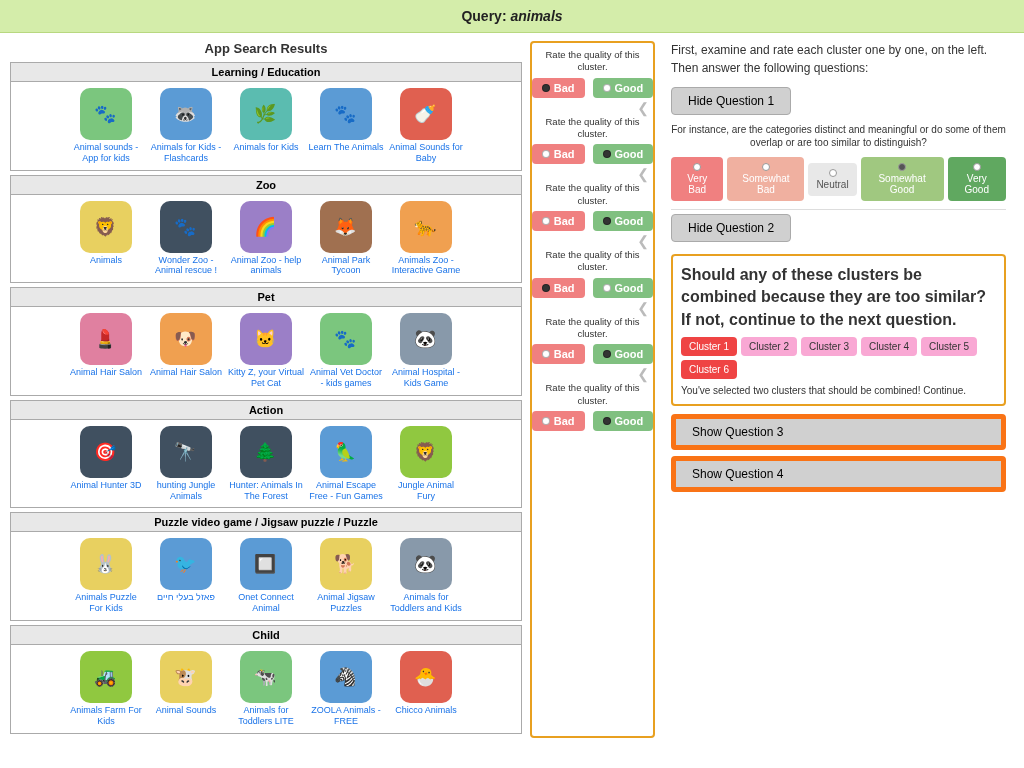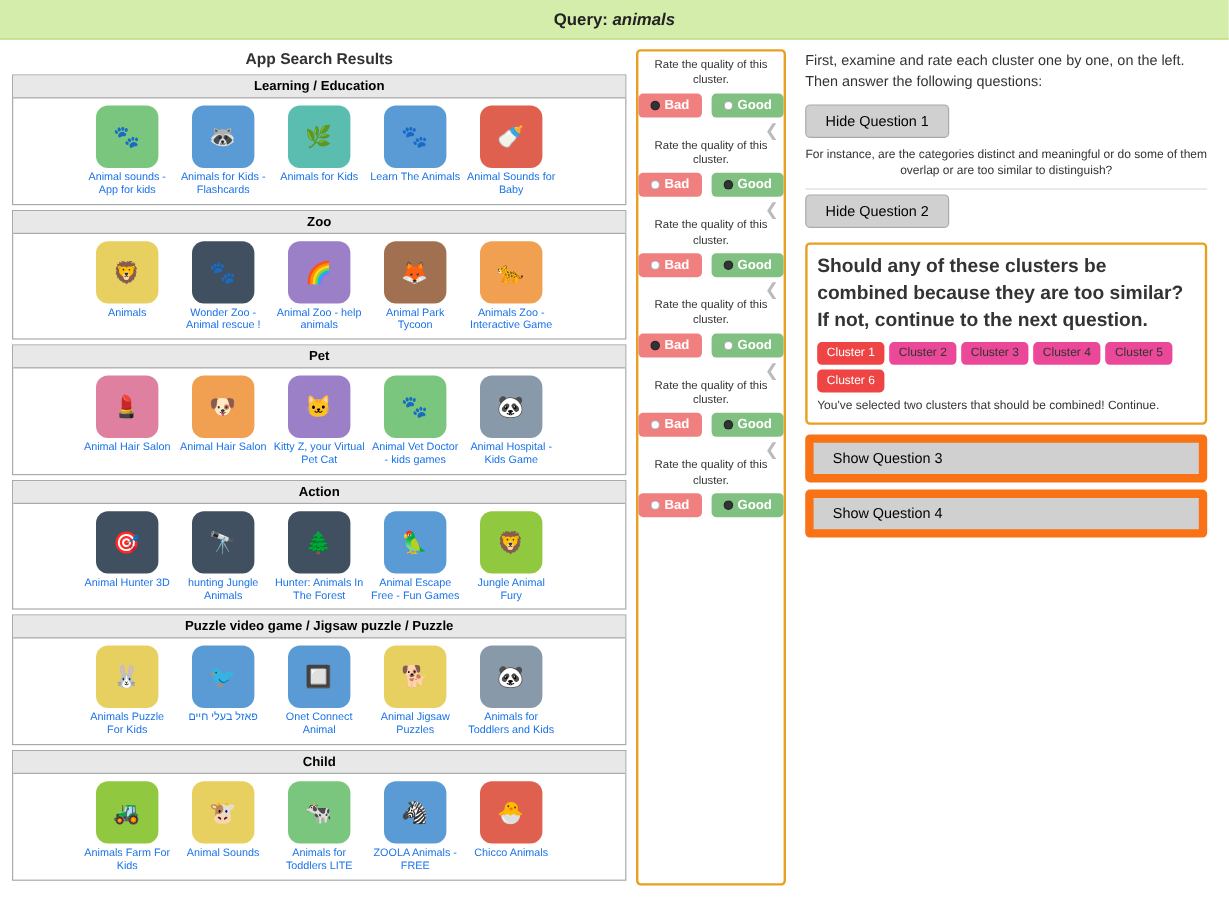--- a/index.html
+++ b/index.html
@@ -47,42 +47,42 @@
     .radio-dot { width: 8px; height: 8px; border-radius: 50%; background: #fff; border: 1px solid rgba(0,0,0,0.3); }
     .radio-dot.selected { background: #333; }
     .arrow-icon { color: #ccc; font-size: 16px; align-self: center; }
 
     
     .right-panel { flex: 1; padding: 0 8px; }
     .instruction-text { font-size: 12px; color: #333; margin-bottom: 10px; line-height: 1.5; }
 
     .question-section { margin-bottom: 8px; }
     .hide-btn { background: #d0d0d0; border: 1px solid #aaa; border-radius: 4px; padding: 6px 16px; font-size: 12px; cursor: pointer; margin-bottom: 8px; }
-    .show-btn { background: #d0d0d0; border: 7px solid #f97316; border-radius: 4px; padding: 6px 16px; font-size: 12px; cursor: pointer; margin-bottom: 6px; width: 100%; text-align: left; }
+    .show-btn { background: #d0d0d0; border: 5px solid #f97316; border-radius: 4px; padding: 6px 16px; font-size: 12px; cursor: pointer; margin-bottom: 6px; width: 100%; text-align: left; }
 
     .q1-text { font-size: 11px; color: #333; text-align: center; margin-bottom: 8px; line-height: 1.4; }
     .q1-sub { font-size: 10px; color: #333; text-align: center; margin-bottom: 8px; line-height: 1.3; }
 
     .rating-scale { display: flex; gap: 4px; justify-content: center; align-items: center; margin-bottom: 8px; }
     .scale-btn { padding: 6px 8px; border: none; border-radius: 4px; font-size: 10px; cursor: pointer; display: flex; flex-direction: column; align-items: center; gap: 2px; }
     .scale-btn .r-dot { width: 8px; height: 8px; border-radius: 50%; border: 1px solid #999; background: #fff; }
     .scale-btn .r-dot.sel { background: #555; }
     .scale-bad { background: #f08080; color: #fff; }
     .scale-sbad { background: #f0b0a0; color: #fff; }
     .scale-neutral { background: #e8e8e8; color: #555; }
     .scale-sgood { background: #a0c880; color: #fff; }
     .scale-vgood { background: #60a860; color: #fff; }
 
     .q2-box { border: 2px solid #e8a020; border-radius: 4px; padding: 8px; margin-top: 4px; }
     .q2-title { font-size: 16px; font-weight: bold; color: #333; margin-bottom: 6px; line-height: 1.4; }
     .q2-sub { font-size: 10px; color: #333; margin-bottom: 6px; }
     .cluster-btns { display: flex; gap: 4px; flex-wrap: wrap; margin-bottom: 6px; }
     .cluster-btn { padding: 4px 8px; border: none; border-radius: 4px; font-size: 10px; cursor: pointer; }
     .cluster-btn.selected { background: #ef4444; color: #fff; }
-    .cluster-btn.unselected { background: #ec4899; color: #333; }
+    .cluster-btn.unselected { background: #f9a8d4; color: #333; }
     .q2-result { font-size: 10px; color: #333; }
 
     .divider { border-top: 1px solid #ddd; margin: 4px 0; }
   </style>
 </head>
 <body>
 
 <div class="query-bar">
   <span>Query: </span><span style="font-weight:bold;font-style:italic;">animals</span>
 </div>
@@ -298,20 +298,27 @@
   </div>
 
   <div class="right-panel">
     <div class="instruction-text">
       First, examine and rate each cluster one by one, on the left.<br>Then answer the following questions:
     </div>
 
     <div class="question-section">
       <button class="hide-btn">Hide Question 1</button>
       <div class="q1-sub">For instance, are the categories distinct and meaningful or do some of them overlap or are too similar to distinguish?</div>
+      <div class="rating-scale" id="q1-scale">
+          <button class="scale-btn scale-bad"><span class="r-dot"></span>Very Bad</button>
+          <button class="scale-btn scale-sbad"><span class="r-dot"></span>Somewhat Bad</button>
+          <button class="scale-btn scale-neutral"><span class="r-dot"></span>Neutral</button>
+          <button class="scale-btn scale-sgood"><span class="r-dot sel"></span>Somewhat Good</button>
+          <button class="scale-btn scale-vgood"><span class="r-dot"></span>Very Good</button>
+        </div>
     </div>
 
     <div class="divider"></div>
 
     <div class="question-section">
       <button class="hide-btn">Hide Question 2</button>
       <div class="q2-box">
         <div class="q2-title">Should any of these clusters be combined because they are too similar? If not, continue to the next question.</div>
         <div class="cluster-btns" id="cluster-btns">
             <button class="cluster-btn selected">Cluster 1</button>

